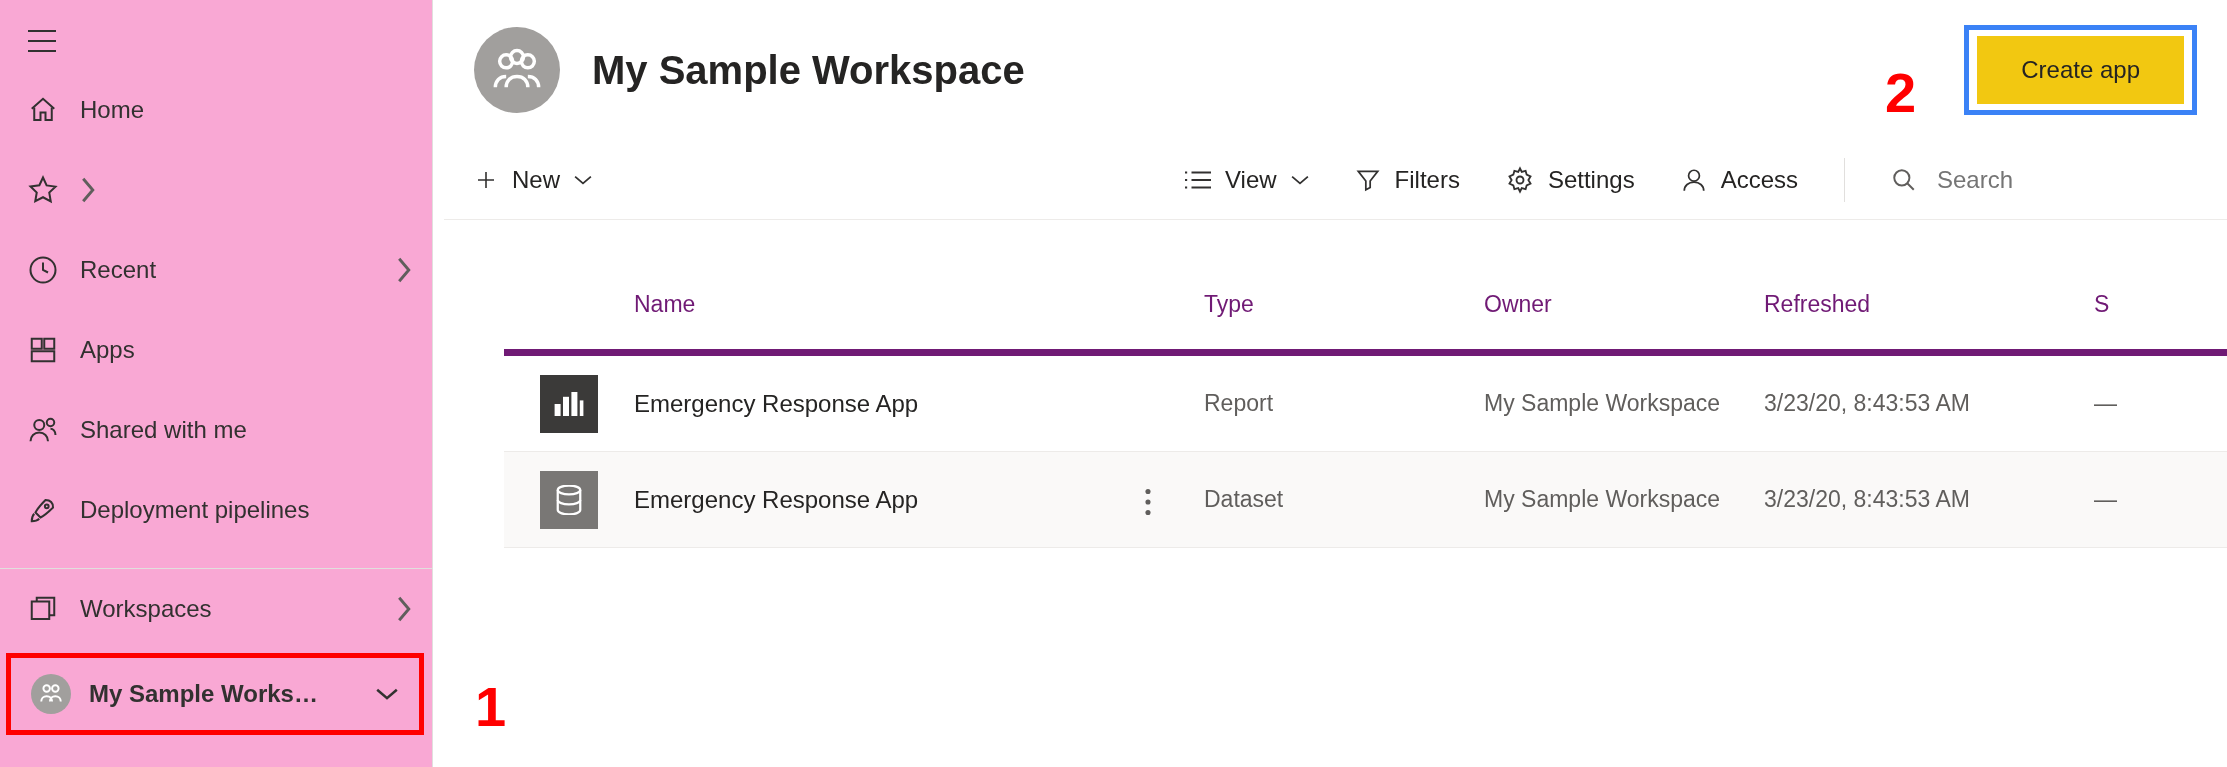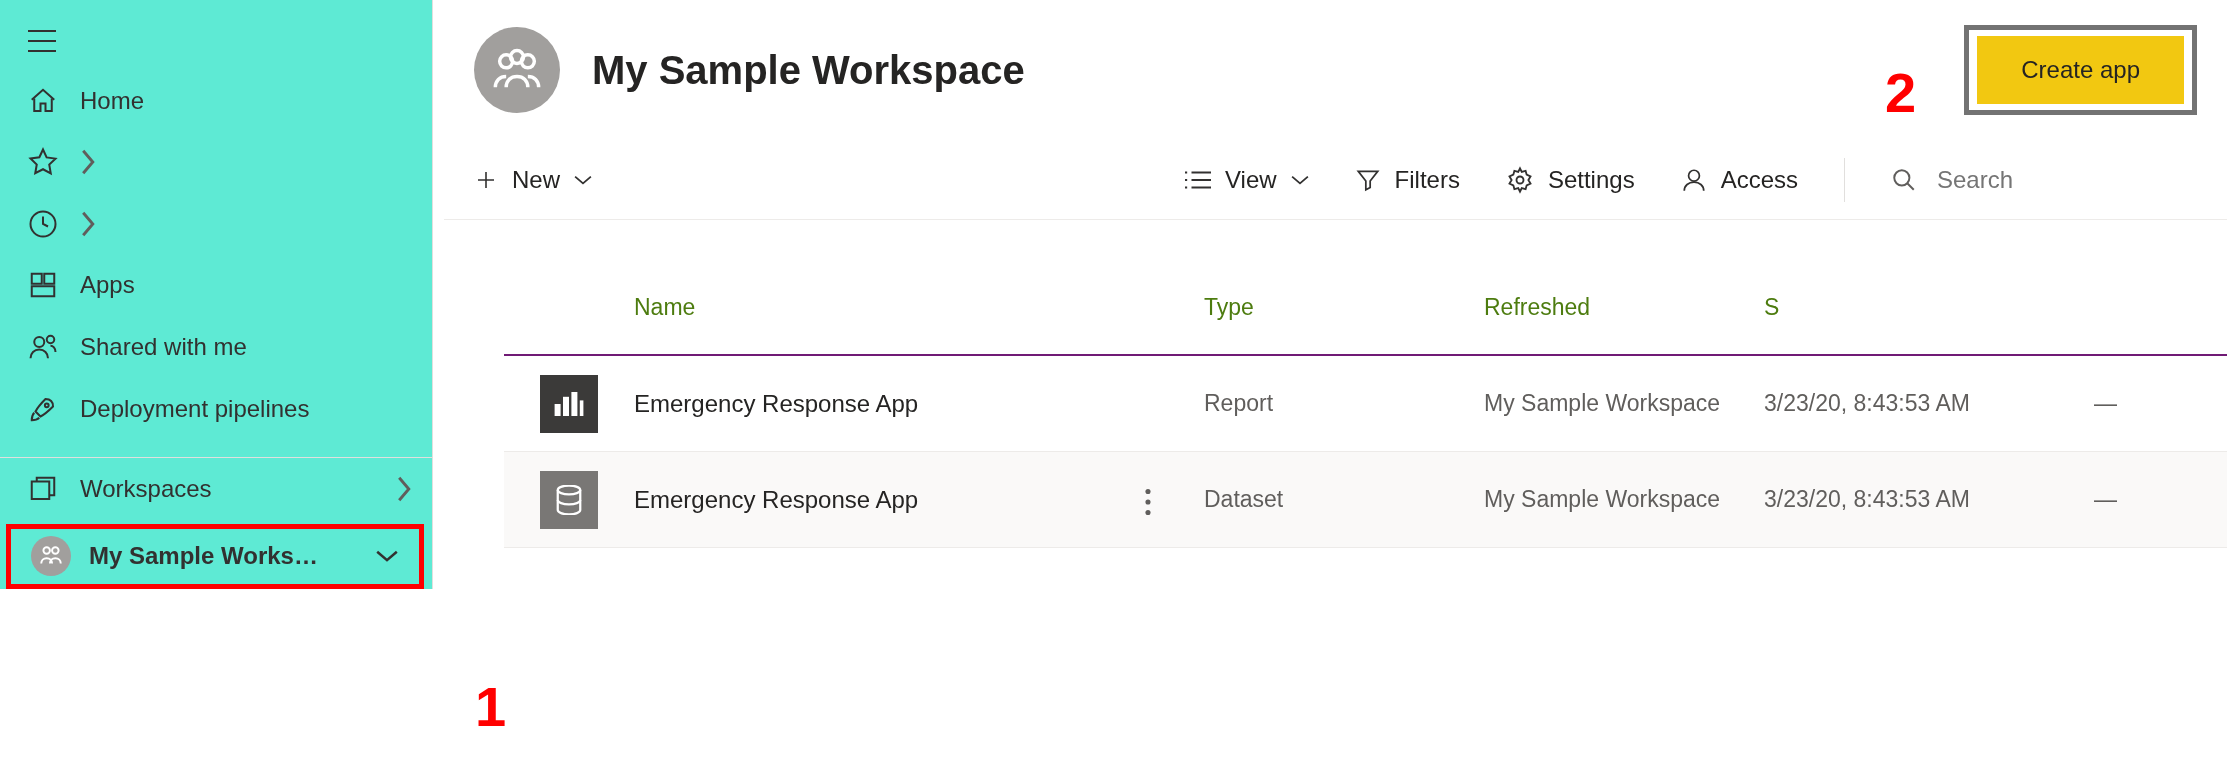--- a/index.html
+++ b/index.html
@@ -1,21 +1,21 @@
 <!DOCTYPE html>
 <html><head>
 <meta charset="utf-8">
 <style>
   * { box-sizing: border-box; margin: 0; padding: 0; font-family: "Segoe UI", Arial, sans-serif; }
   html, body { width: 2227px; height: 767px; background: #fff; }
 
   
   .sidebar {
-    position: absolute; left: 0; top: 0; width: 433px; height: 589px;
-    background: #5eead4; border-right: 1px solid #e1dfdd;
+    position: absolute; left: 0; top: 0; width: 433px; height: 767px;
+    background: #f9a8d4; border-right: 1px solid #e1dfdd;
     display: flex; flex-direction: column; font-size: 24px; color: #323130;
   }
   .hamburger { padding: 30px 0 18px 28px; }
   .nav-item {
     display: flex; align-items: center; height: 80px;
     padding-left: 28px; padding-right: 20px; cursor: pointer;
   }
   .nav-item .icon-slot { width: 52px; display: flex; justify-content: flex-start; }
   .nav-item .label { flex: 1; }
   .nav-item .chev { color: #605e5c; }
@@ -37,21 +37,21 @@
   .main { position: absolute; left: 444px; top: 0; right: 0; }
 
   .header {
     display: flex; align-items: center; height: 140px; padding-left: 30px; padding-right: 30px;
   }
   .header .big-avatar {
     width: 86px; height: 86px; border-radius: 50%; background: #a19f9d;
     display: flex; align-items: center; justify-content: center; margin-right: 32px;
   }
   .header .title { font-size: 40px; font-weight: 600; color: #252423; flex: 1; }
-  .create-wrap { border: 5px solid #737373; padding: 6px 8px; }
+  .create-wrap { border: 5px solid #3b82f6; padding: 6px 8px; }
   .create-btn {
     background: #f2c811; border: none; font-size: 24px;
     padding: 20px 44px; cursor: pointer; color: #252423;
   }
 
   .toolbar {
     display: flex; align-items: center; height: 80px;
     padding-left: 30px; padding-right: 30px;
     border-bottom: 1px solid #edebe9; font-size: 24px; color: #252423;
   }
@@ -61,21 +61,21 @@
   .divider { width: 1px; height: 44px; background: #e1dfdd; }
   .search-box { display: flex; align-items: center; gap: 20px; color: #605e5c; }
   .search-box input {
     border: none; outline: none; font-size: 24px; color: #605e5c;
     background: transparent; width: 260px;
   }
 
   
   .table { margin: 40px 0 0 60px; font-size: 23px; }
   .table-head, .table-row { display: grid; grid-template-columns: 130px 570px 280px 280px 330px 60px; align-items: center; height: 96px; }
-  .table-head { color: #4d7c0f; border-bottom: 2px solid #701a75; }
+  .table-head { color: #701a75; border-bottom: 7px solid #701a75; }
   .table-row  { color: #605e5c; border-bottom: 1px solid #edebe9; }
   .table-row:first-of-type .name-cell { color: #252423; }
   .icon-cell { display: flex; justify-content: center; }
   .item-icon {
     width: 58px; height: 58px; background: #3b3a39;
     display: flex; align-items: center; justify-content: center;
   }
   .item-icon.dataset { background: #797775; }
   .more-cell { color: #605e5c; cursor: pointer; text-align: center; }
   .name-cell { color: #252423; font-size: 24px; }
@@ -121,20 +121,21 @@
       </span>
   </div>
 
   <div class="nav-item">
     <span class="icon-slot">
         <svg width="30" height="30" viewBox="0 0 24 24" fill="none" stroke="#323130" stroke-width="1.6">
           <circle cx="12" cy="12" r="10"></circle>
           <path d="M12 6v6l4 2"></path>
         </svg>
       </span>
+    <span class="label">Recent</span>
     <span class="chev">
         <svg width="16" height="26" viewBox="0 0 10 16" fill="none" stroke="#605e5c" stroke-width="1.8">
           <path d="M2 1l6 7-6 7"></path>
         </svg>
       </span>
   </div>
 
   <div class="nav-item">
     <span class="icon-slot">
         <svg width="30" height="30" viewBox="0 0 24 24" fill="none" stroke="#323130" stroke-width="1.6">
@@ -279,20 +280,21 @@
         <input type="text" placeholder="Search" style="">
       </div>
     </div>
   </div>
 
   <div class="table">
     <div class="table-head">
       <div></div>
       <div>Name</div>
       <div>Type</div>
+      <div>Owner</div>
       <div>Refreshed</div>
       <div>S</div>
     </div>
 
     <div class="table-row">
       <div class="icon-cell">
           <div class="item-icon">
         <svg width="30" height="24" viewBox="0 0 24 20" fill="#fff">
               <rect x="0" y="10" width="5" height="10"></rect>
               <rect x="7" y="4" width="5" height="16"></rect>

